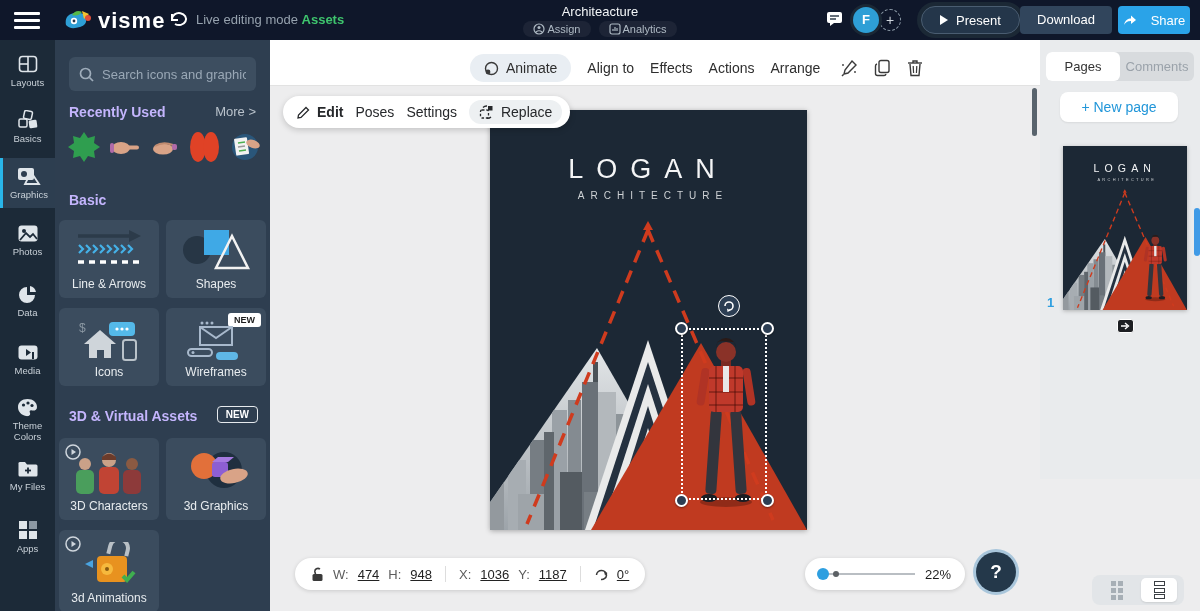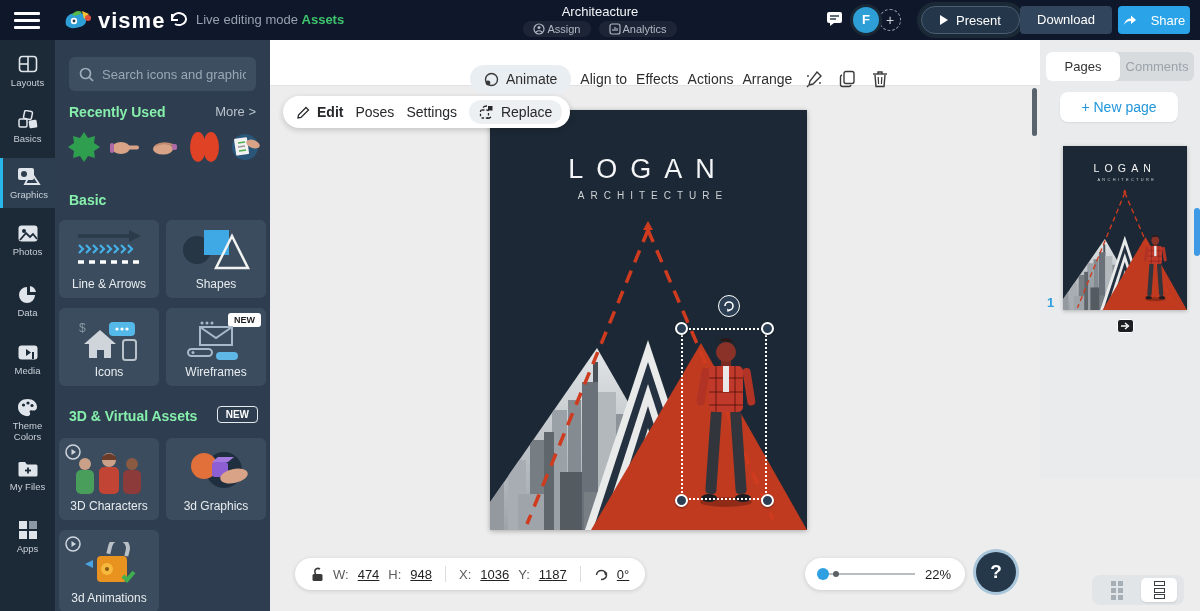--- a/index.html
+++ b/index.html
@@ -32,33 +32,33 @@
   #rail { left:0; top:40px; width:55px; height:571px; background:#1c2a38; z-index:40; }
   .rail-item { position:absolute; left:0; width:55px; text-align:center; color:#c9d1d8; font-size:9.5px; cursor:pointer; padding-top:2px; }
   .rail-item svg { display:block; margin:0 auto 3px auto; }
   .rail-item.active { background:#2d3e50; border-left:3px solid #29b6ea; padding-top:8px; padding-bottom:8px; }
 
   
   #panel { left:55px; top:40px; width:215px; height:571px; background:#2e3e50; z-index:30; overflow:hidden; }
   .search-box { position:absolute; left:14px; top:17px; width:187px; height:34px; background:#3d4e60; border-radius:6px; display:flex; align-items:center; padding:0 10px; gap:8px; }
   .search-box input { flex:1; background:transparent; border:none; outline:none; color:#dfe6ec; font-size:13px; font-family:"Liberation Sans",sans-serif; width:130px;}
   .search-box input::placeholder { color:#9aa8b6; }
-  .sec-head { position:absolute; color:#86efac; font-size:14px; font-weight:bold; }
+  .sec-head { position:absolute; color:#c4b5fd; font-size:14px; font-weight:bold; }
   .more-link { position:absolute; color:#b9c2cb; font-size:13px; cursor:pointer; }
   .recent-thumb { position:absolute; top:90px; width:34px; height:34px; cursor:pointer; }
   .pcard { position:absolute; width:100px; height:78px; background:#3b4c5e; border-radius:6px; cursor:pointer; }
   .pcard .plabel { position:absolute; bottom:7px; width:100%; text-align:center; color:#e8ecef; font-size:12px; }
   .pcard svg.art { position:absolute; left:50%; top:8px; transform:translateX(-50%); }
   .new-badge-light { position:absolute; top:5px; right:5px; background:#fff; color:#1c1c1c; font-size:9px; font-weight:bold; padding:2px 6px; border-radius:3px; }
   .new-badge-dark { position:absolute; background:#2e3e50; color:#fff; border:1.5px solid #e6eaee; font-size:10px; font-weight:bold; padding:2px 8px; border-radius:4px; }
   .play-badge { position:absolute; left:6px; top:6px; }
 
   
   #ctoolbar { left:270px; top:40px; width:770px; height:46px; background:#fff; border-bottom:1px solid #e2e2e2; z-index:20; }
-  .ct-row { position:absolute; left:200px; top:16px; height:46px; display:flex; align-items:center; gap:9px;justify-content:space-between; }
+  .ct-row { position:absolute; left:200px; top:5px; height:46px; display:flex; align-items:center; gap:16px;justify-content:space-between; }
   .ct-item { color:#2e2e2e; font-size:14px; cursor:pointer; white-space:nowrap; }
   .animate-pill { display:flex; align-items:center; gap:7px; background:#e9eef3; border-radius:16px; padding:6px 14px; }
   .ct-icons { display:flex; align-items:center; gap:16px; margin-left:4px; }
   .ct-icons svg { cursor:pointer; }
 
   
   #canvas { left:270px; top:86px; width:770px; height:525px; background:#ededee; z-index:10; }
   .context-pill { position:absolute; left:13px; top:10px; height:32px; background:#fff; border-radius:17px; box-shadow:0 2px 6px rgba(0,0,0,0.18); display:flex; align-items:center; padding:0 14px; gap:12px; z-index:15; }
   .ctx-item { font-size:14px; color:#26282b; cursor:pointer; display:flex; align-items:center; gap:7px; }
   .ctx-item.first { font-weight:bold; }

